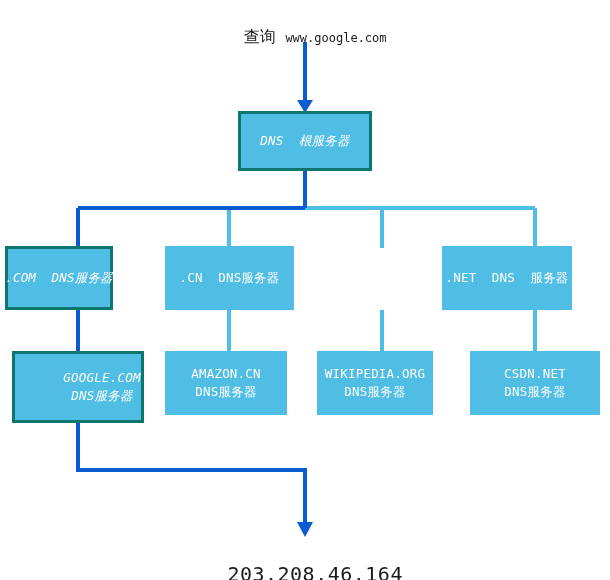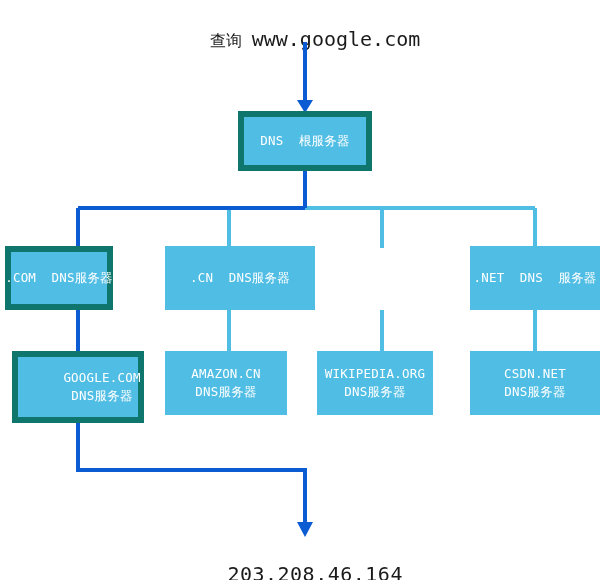--- a/index.html
+++ b/index.html
@@ -36,37 +36,38 @@
     align-items: center;
     justify-content: center;
     text-align: center;
     font-family: "DejaVu Sans Mono", "Liberation Mono", monospace;
     font-size: 12.5px;
     line-height: 18px;
     letter-spacing: 0.2px;
     white-space: pre;
   }
   .node.highlight {
-    border: 6px solid #0f766e;
+    border: 3px solid #0f766e;
+    font-style: italic;
   }
   .node-line {
     display: block;
   }
   .caption {
     position: absolute;
     white-space: pre;
     color: #1a1a1a;
   }
   .caption .cjk {
     font-family: Liberation Mono, monospace;
     font-size: 16px;
   }
   .caption .mono {
     font-family: "DejaVu Sans Mono", "Liberation Mono", monospace;
-    font-size: 20px;
+    font-size: 12px;
   }
   #query-caption {
     left: 0;
     top: 8px;
     width: 610px;
     text-align: center;
   }
   #result-caption {
     left: 0;
     top: 543px;
@@ -125,26 +126,26 @@
   </svg>
 
   <div class="node highlight" id="node-root" style="left:238px; top:111px; width:134px; height:60px;">
     <span class="node-line">DNS  根服务器</span>
   </div>
 
   <div class="node highlight" id="node-tld-com" style="left:5px; top:246px; width:108px; height:64px;">
     <span class="node-line">.COM  DNS服务器</span>
   </div>
 
-  <div class="node" id="node-tld-cn" style="left:165px; top:246px; width:150px; height:64px;">
+  <div class="node" id="node-tld-cn" style="left:165px; top:246px; width:129px; height:64px;">
     <span class="node-line">.CN  DNS服务器</span>
   </div>
 
 
-  <div class="node" id="node-tld-net" style="left:470px; top:246px; width:130px; height:64px;">
+  <div class="node" id="node-tld-net" style="left:442px; top:246px; width:130px; height:64px;">
     <span class="node-line">.NET  DNS  服务器</span>
   </div>
 
   <div class="node highlight" id="node-auth-google" style="left:12px; top:351px; width:132px; height:72px;padding-left:48px;">
     <span class="node-line">GOOGLE.COM</span>
     <span class="node-line">DNS服务器</span>
   </div>
 
   <div class="node" id="node-auth-amazon" style="left:165px; top:351px; width:122px; height:64px;">
     <span class="node-line">AMAZON.CN</span>

